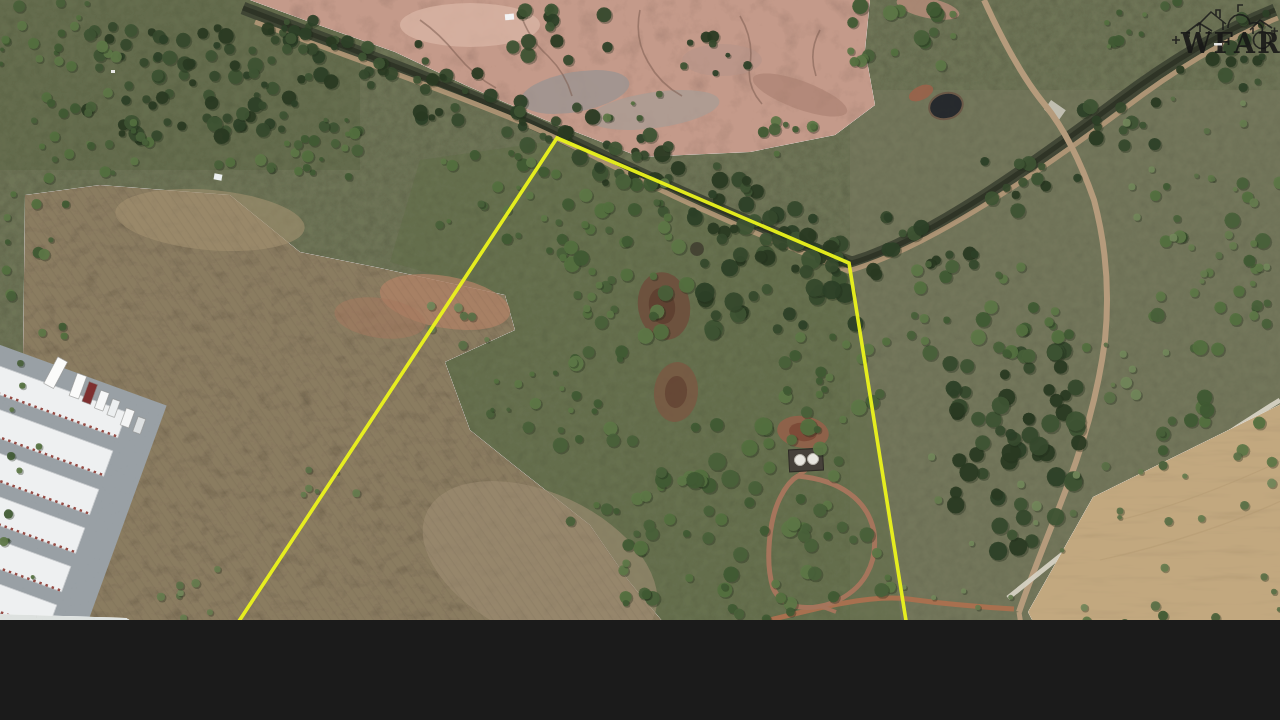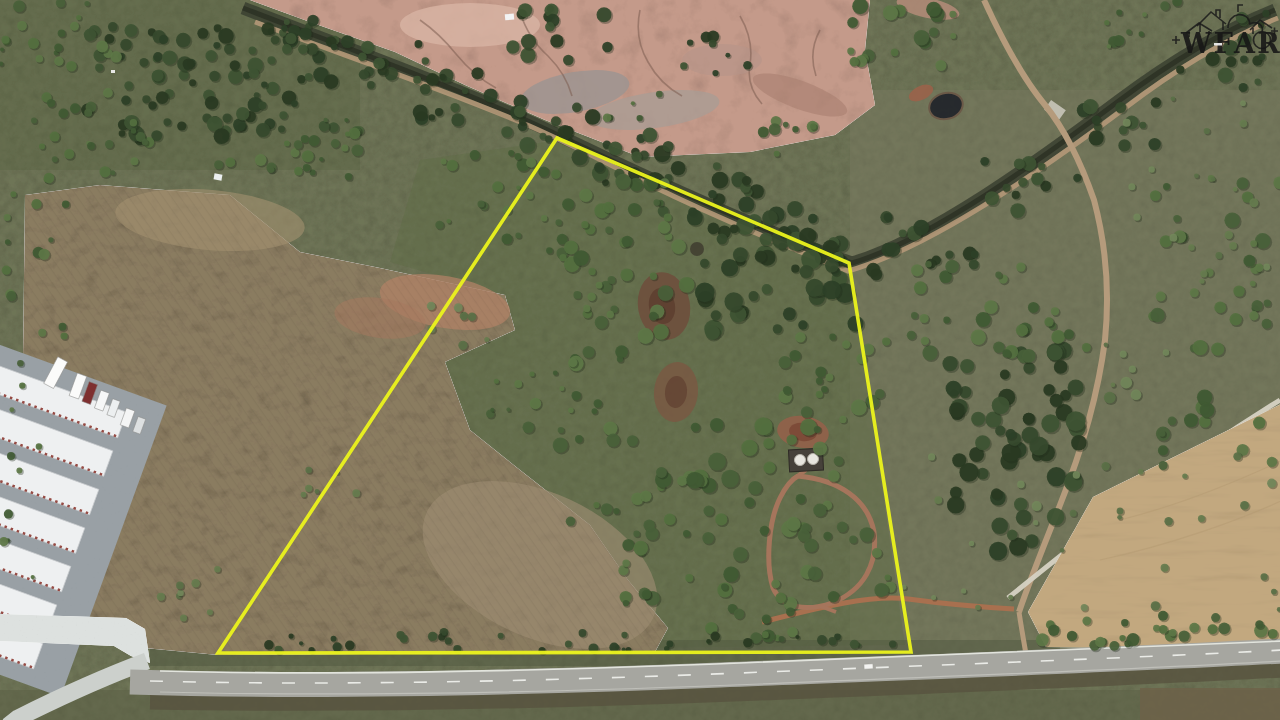--- a/index.html
+++ b/index.html
@@ -1,16 +1,16 @@
 <!DOCTYPE html>
 <html><head>
 <meta charset="utf-8">
 <style>
   html,body{margin:0;padding:0;background:#1b1b1b;}
-  .stage{position:relative;width:1280px;height:720px;overflow:hidden;background:#c4b5fd;}
+  .stage{position:relative;width:1280px;height:620px;overflow:hidden;background:#c4b5fd;}
   svg{display:block;}
   .boundary{fill:none;stroke:#ebf31c;stroke-width:3.6;stroke-linejoin:miter;opacity:.95;}
   .logo-line{fill:none;stroke:#1a1a1a;stroke-width:1.6;opacity:.85;}
   .logo-text{font-family:"DejaVu Serif","Liberation Serif",serif;font-size:27px;font-weight:bold;
              letter-spacing:2.5px;fill:#161616;opacity:.88;}
 </style>
 </head>
 <body>
 
 <div class="stage">

